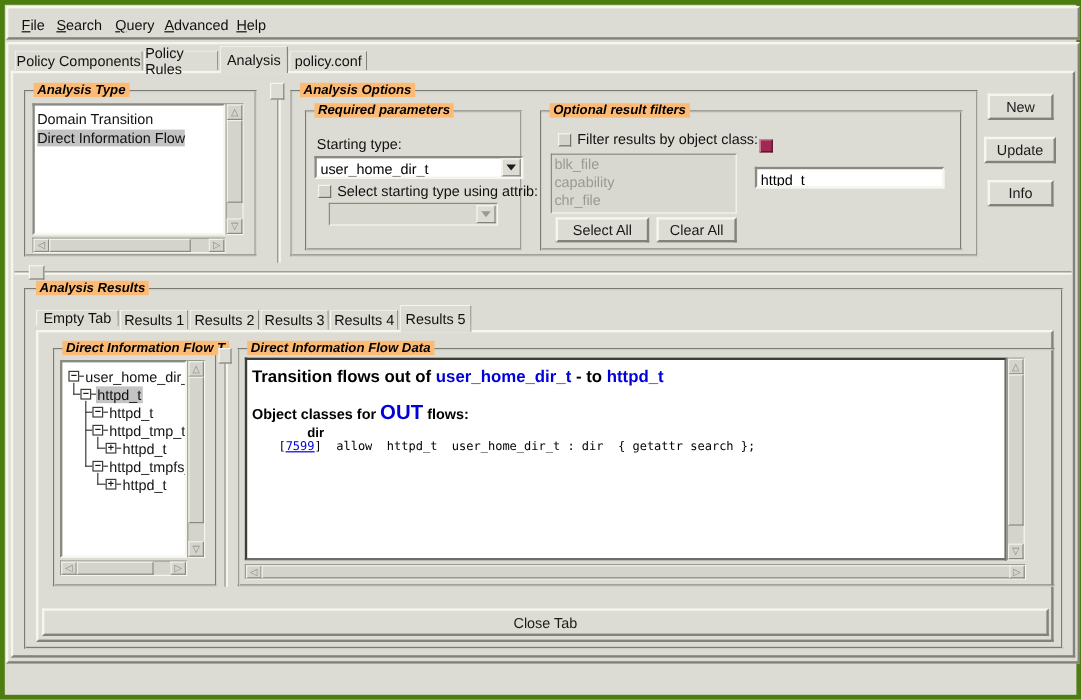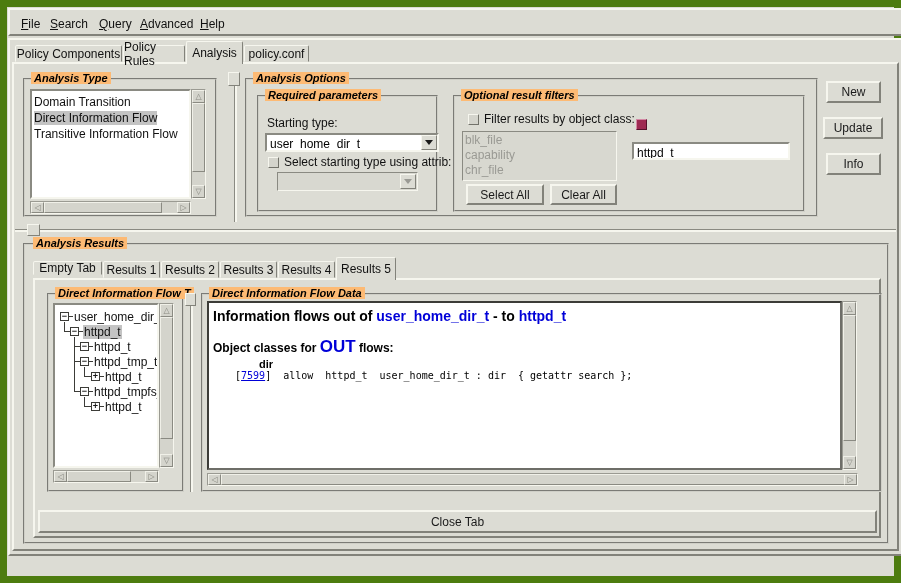--- a/index.html
+++ b/index.html
@@ -1,17 +1,17 @@
 <!DOCTYPE html>
 <html><head>
 <meta charset="utf-8">
 <style>
   html,body{margin:0;padding:0;}
   body{width:901px;height:583px;position:relative;font-family:"Liberation Sans",sans-serif;background:#dcdcd4;overflow:hidden;}
-  .window{position:absolute;left:0;top:0;width:901px;height:583px;box-sizing:border-box;border:7px solid #4d7c0f;background:#dcdcd4;}
+  .window{position:absolute;left:0;top:0;width:901px;height:583px;box-sizing:border-box;border:4px solid #4d7c0f;background:#dcdcd4;}
   .abs{position:absolute;}
   .raised{border:2px solid;border-color:#f6f6ee #82827a #82827a #f6f6ee;background:#dcdcd4;box-sizing:border-box;}
   .raised1{border:1px solid;border-color:#f6f6ee #82827a #82827a #f6f6ee;background:#dcdcd4;box-sizing:border-box;}
   .sunken{border:1px solid;border-color:#8a8a82 #f6f6ee #f6f6ee #8a8a82;box-sizing:border-box;}
   .groove{border:2px groove #cfcfc7;box-sizing:border-box;}
   .lf-title{position:absolute;background:#fdba74;padding:0 3px;font:bold italic 11px "Liberation Sans",sans-serif;white-space:nowrap;z-index:3;}
   .btn{display:flex;align-items:center;justify-content:center;font-size:12px;color:#1a1a1a;cursor:default;}
   .menu-item{position:absolute;top:7px;font-size:12px;color:#111;}
   .menu-item::first-letter{text-decoration:underline;}
   .tab{position:absolute;box-sizing:border-box;border:1px solid;border-color:#f6f6ee #82827a transparent #f6f6ee;border-top-left-radius:2px;border-top-right-radius:2px;display:flex;align-items:center;justify-content:center;font-size:12px;color:#111;background:#dcdcd4;}
@@ -70,21 +70,20 @@
       <span>policy.conf</span>
     </div>
 
   <div class="abs raised" style="left:5px;top:55px;width:887px;height:489px;z-index:1;"></div>
 
   <div class="abs groove" style="left:16px;top:71px;width:194px;height:139px;z-index:2;"></div>
   <div class="lf-title" style="left:24px;top:65px;">Analysis Type</div>
   <div class="abs white-box" style="left:23px;top:82px;width:161px;height:110px;z-index:3;">
     <div class="list-item" style="padding-top:3px;"><span>Domain Transition</span></div>
     <div class="list-item"><span class="hl">Direct Information Flow</span></div>
-    <div class="list-item"><span>Transitive Information Flow</span></div>
   </div>
   <div class="sb" style="left:184px;top:82px;width:15px;height:110px;z-index:3;">
     <div class="sb-arrow" style="left:0;top:0;width:13px;height:13px;">△</div>
     <div class="sb-thumb" style="left:0;top:13px;width:13px;height:69px;"></div>
     <div class="sb-arrow" style="left:0;bottom:0;width:13px;height:13px;">▽</div>
   </div>
   <div class="sb" style="left:23px;top:194px;width:161px;height:13px;z-index:3;">
     <div class="sb-arrow" style="left:0;top:0;width:13px;height:11px;">◁</div>
     <div class="sb-thumb" style="left:13px;top:0;width:118px;height:11px;"></div>
     <div class="sb-arrow" style="right:0;top:0;width:13px;height:11px;">▷</div>
@@ -226,21 +225,21 @@
     <div class="sb-thumb" style="left:13px;top:0;width:64px;height:11px;"></div>
     <div class="sb-arrow" style="right:0;top:0;width:13px;height:11px;">▷</div>
   </div>
 
   <div class="abs" style="left:183px;top:285px;width:2px;height:200px;background:#f6f6ee;border-left:1px solid #8a8a82;z-index:4;"></div>
   <div class="abs raised1" style="left:178px;top:286px;width:11px;height:13px;z-index:5;"></div>
 
   <div class="abs groove" style="left:194px;top:286px;width:681px;height:199px;z-index:4;"></div>
   <div class="lf-title" style="left:202px;top:280px;z-index:5;">Direct Information Flow Data</div>
   <div class="data-text" style="left:200px;top:294px;width:635px;height:169px;z-index:5;">
-    <div style="position:absolute;left:4px;top:5px;font-size:14px;font-weight:bold;white-space:pre;"><span>Information flows out of </span><span class="blue">user_home_dir_t</span><span> - to </span><span class="blue">httpd_t</span></div>
+    <div style="position:absolute;left:4px;top:5px;font-size:14px;font-weight:bold;white-space:pre;"><span>Transition flows out of </span><span class="blue">user_home_dir_t</span><span> - to </span><span class="blue">httpd_t</span></div>
     <div style="position:absolute;left:4px;top:34px;display:flex;align-items:baseline;white-space:pre;"><span style="font-size:12px;font-weight:bold;">Object classes for </span><span class="blue" style="font-size:17px;font-weight:bold;">OUT</span><span style="font-size:12px;font-weight:bold;"> flows:</span></div>
     <div style="position:absolute;left:50px;top:55px;font-size:11px;font-weight:bold;">dir</div>
     <div class="mono" style="position:absolute;left:26px;top:67px;font-size:10px;white-space:pre;"><span>[</span><span class="blue" style="text-decoration:underline;">7599</span><span>]  allow  httpd_t  user_home_dir_t : dir  { getattr search };</span></div>
   </div>
   <div class="sb" style="left:835px;top:294px;width:15px;height:169px;z-index:5;">
     <div class="sb-arrow" style="left:0;top:0;width:13px;height:13px;">△</div>
     <div class="sb-thumb" style="left:0;top:13px;width:13px;height:126px;"></div>
     <div class="sb-arrow" style="left:0;bottom:0;width:13px;height:13px;">▽</div>
   </div>
   <div class="sb" style="left:200px;top:466px;width:651px;height:13px;z-index:5;">

